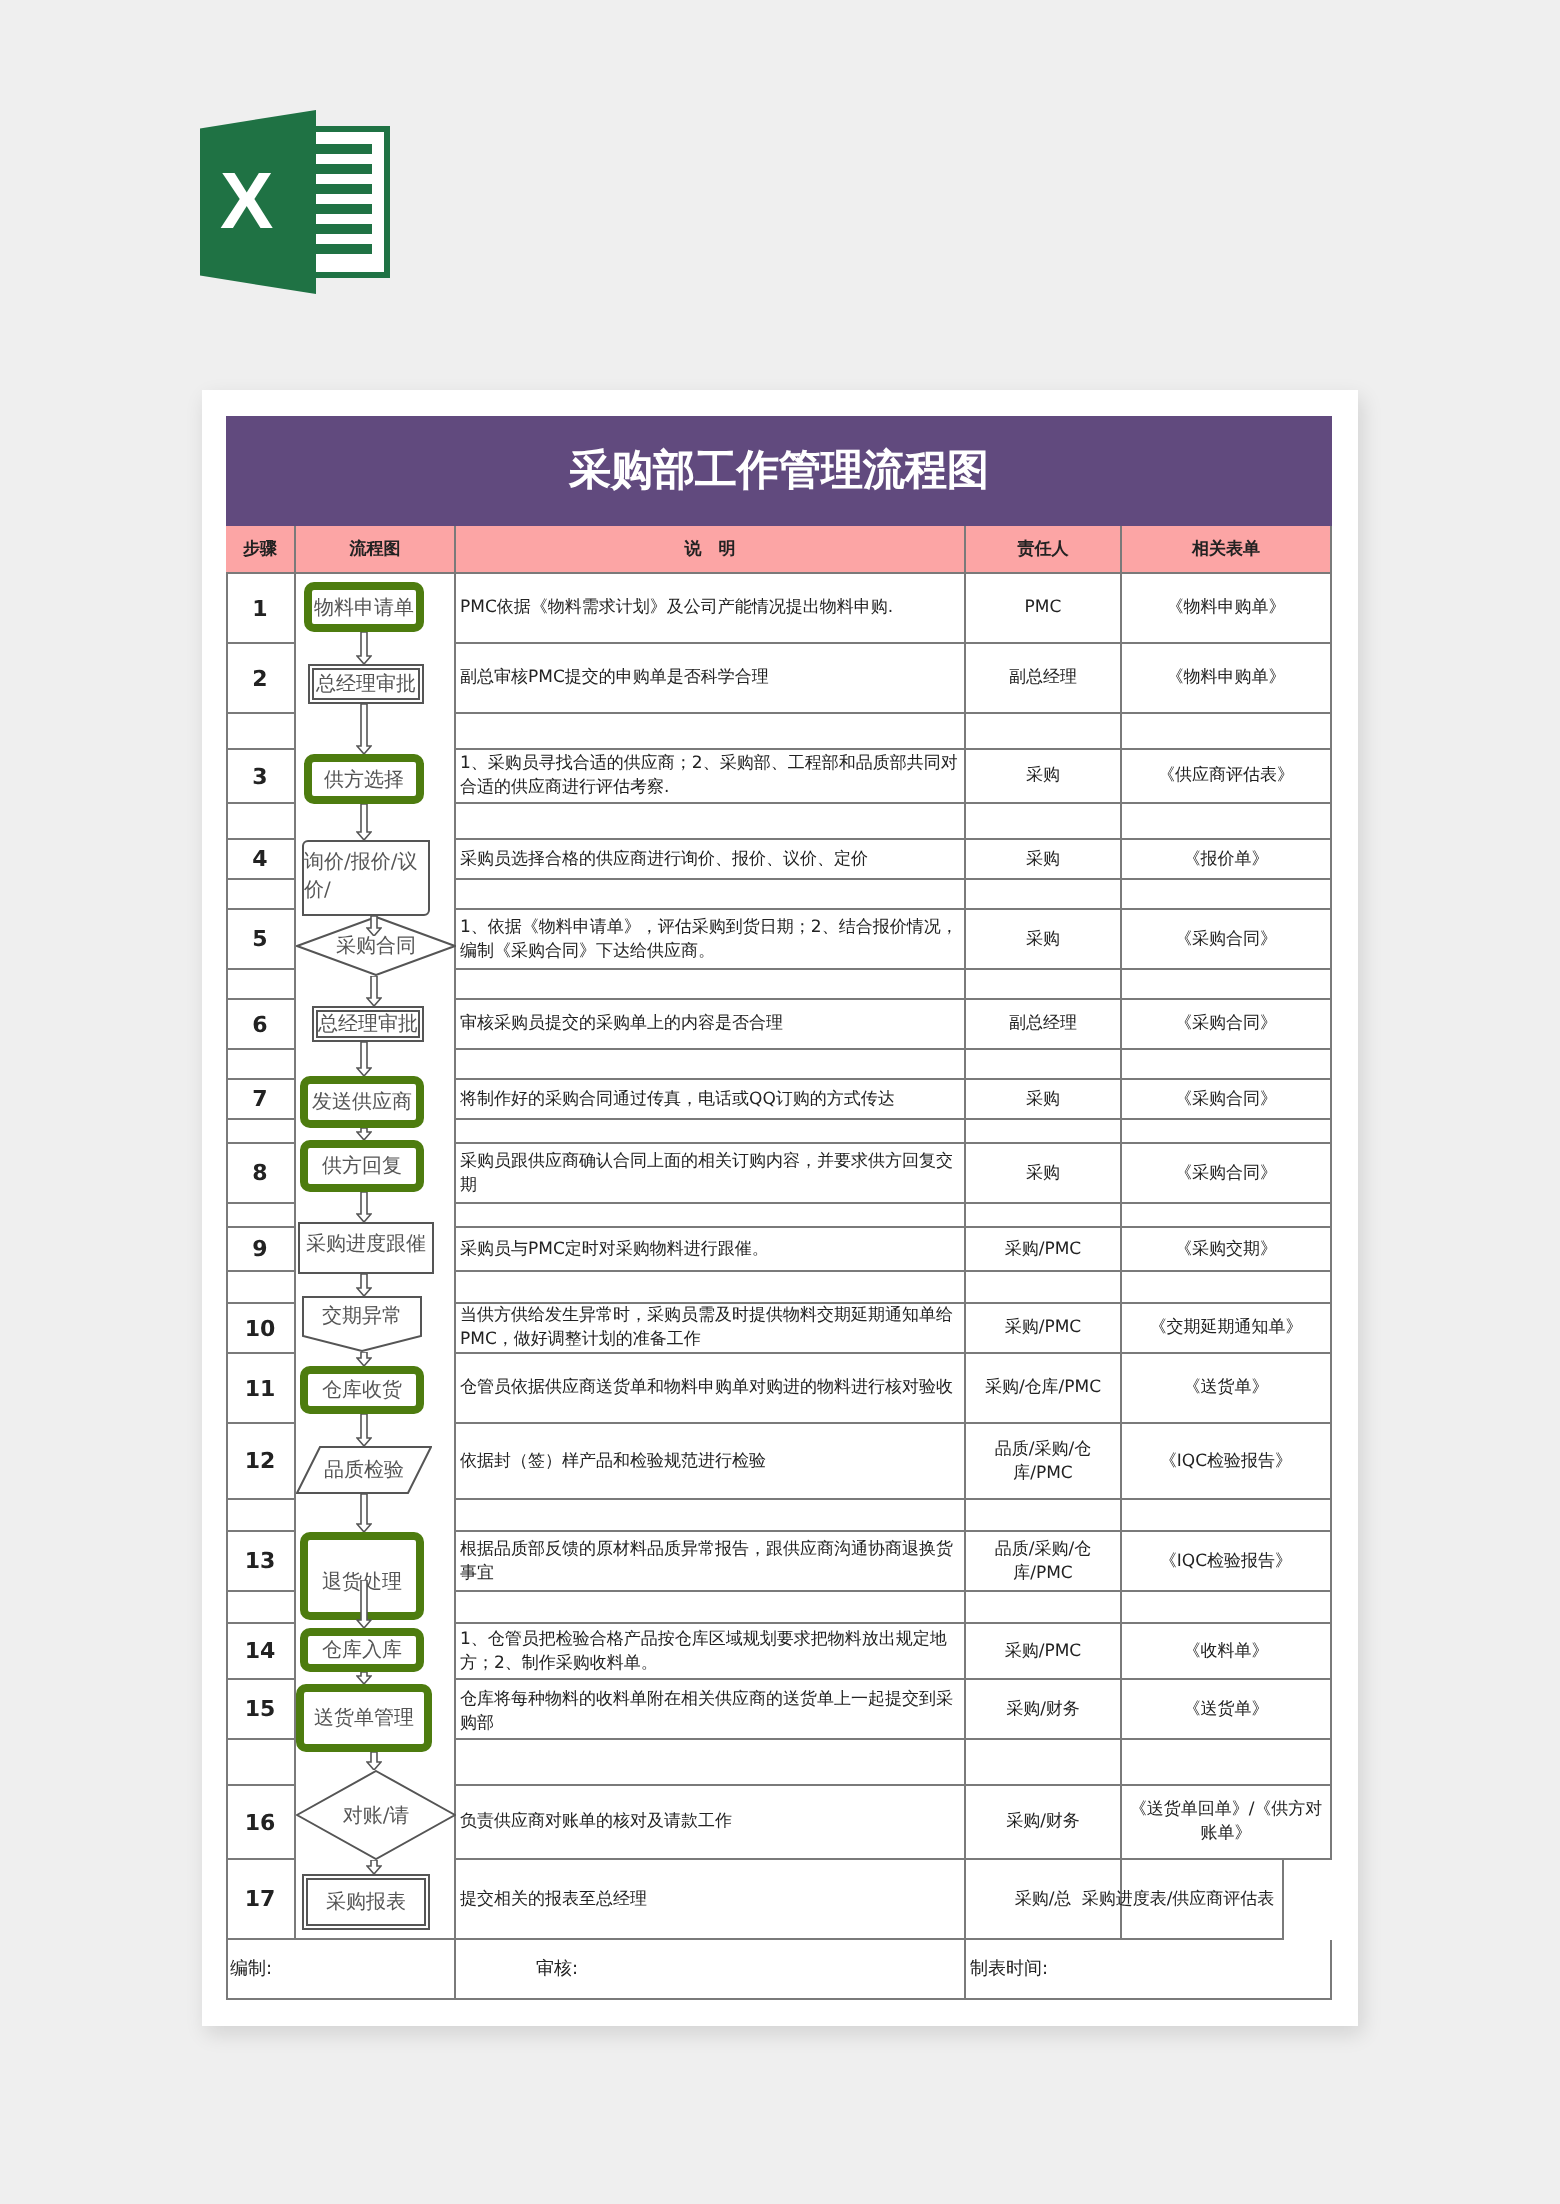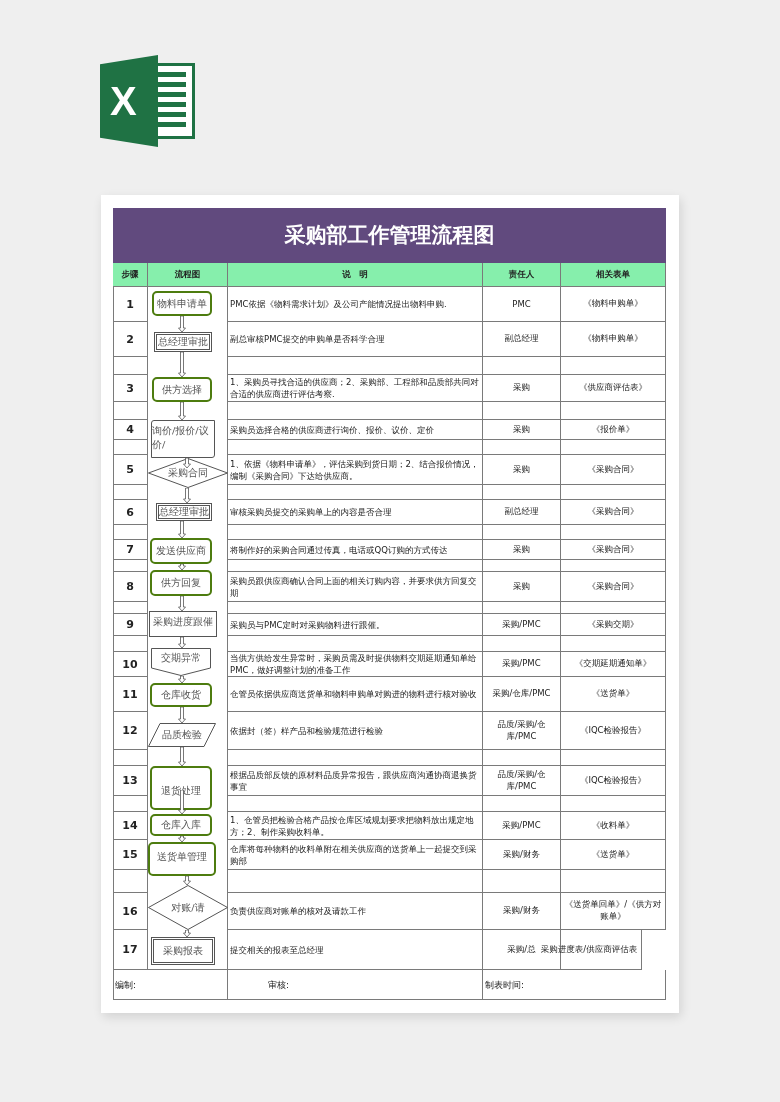--- a/index.html
+++ b/index.html
@@ -15,29 +15,29 @@
   .main-title { position:absolute; left:262px; top:50px; font-size:52px; font-weight:bold; color:#1e7a3f; letter-spacing:6px; line-height:64px; white-space:nowrap; }
   .sub-title { position:absolute; left:262px; top:120px; font-size:24px; font-weight:bold; color:#3c3c3c; letter-spacing:2px; white-space:nowrap; }
   .sub-title .sep { margin:0 10px; }
   .paper { position:absolute; left:101px; top:195px; width:578px; height:818px; background:#fff;
            box-shadow: 2px 4px 10px rgba(0,0,0,0.12); }
   .sheet-title { position:absolute; left:12px; top:13px; width:553px; height:55px; background:#614a7e;
                  color:#fff; font-size:21px; font-weight:bold; text-align:center; line-height:55px; }
   .grid { position:absolute; left:12px; top:68px; width:553px; }
   .cell { position:absolute; box-sizing:border-box; border-right:1px solid #7a7a7a; border-bottom:1px solid #7a7a7a;
           font-size:8.5px; color:#222; display:flex; align-items:center; overflow:hidden; }
-  .hdr { background:#86efac; font-weight:bold; justify-content:center; font-size:8.5px; }
+  .hdr { background:#fca5a5; font-weight:bold; justify-content:center; font-size:8.5px; }
   .step { justify-content:center; font-size:11px; font-weight:bold; color:#222; }
   .desc { padding-left:2px; line-height:12px; }
   .center { justify-content:center; text-align:center; }
   .flowcol { position:absolute; box-sizing:border-box; border-right:1px solid #7a7a7a; border-bottom:1px solid #7a7a7a; }
   .gridborder { position:absolute; left:0; top:0; box-sizing:border-box; border-left:1px solid #7a7a7a; border-top:1px solid #7a7a7a; pointer-events:none; }
   .shape { position:absolute; box-sizing:border-box; font-family:"DejaVu Serif", "Liberation Serif", serif;
            font-size:10px; color:#555; display:flex; align-items:center; justify-content:center; background:#fff; }
-  .rounded { border:2px solid #4d7c0f; border-radius:5px; }
+  .rounded { border:4px solid #4d7c0f; border-radius:5px; }
   .double { border:3px double #555; border-radius:0; }
   .arrow { position:absolute; width:6px; }
   .arrow svg { display:block; }
   .footer-label { font-size:9px; }
 </style>
 </head>
 <body>
 
 <div class="banner">
   <div class="logo">

